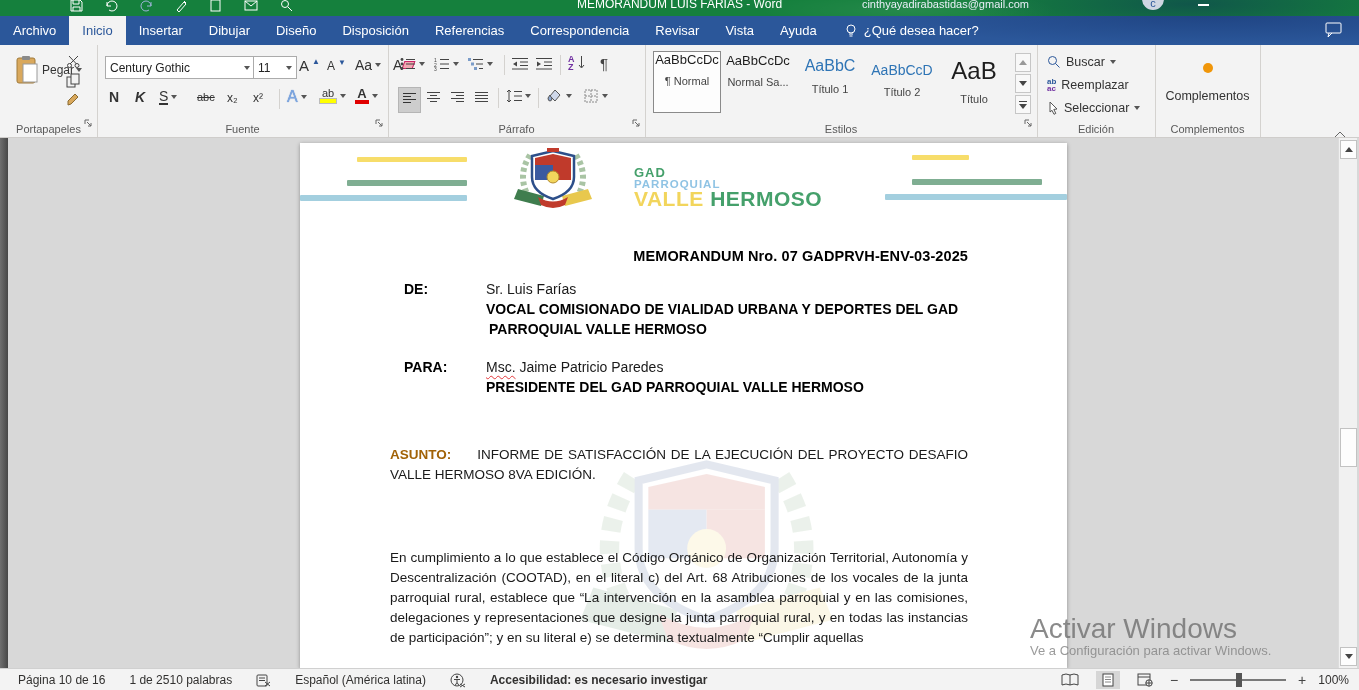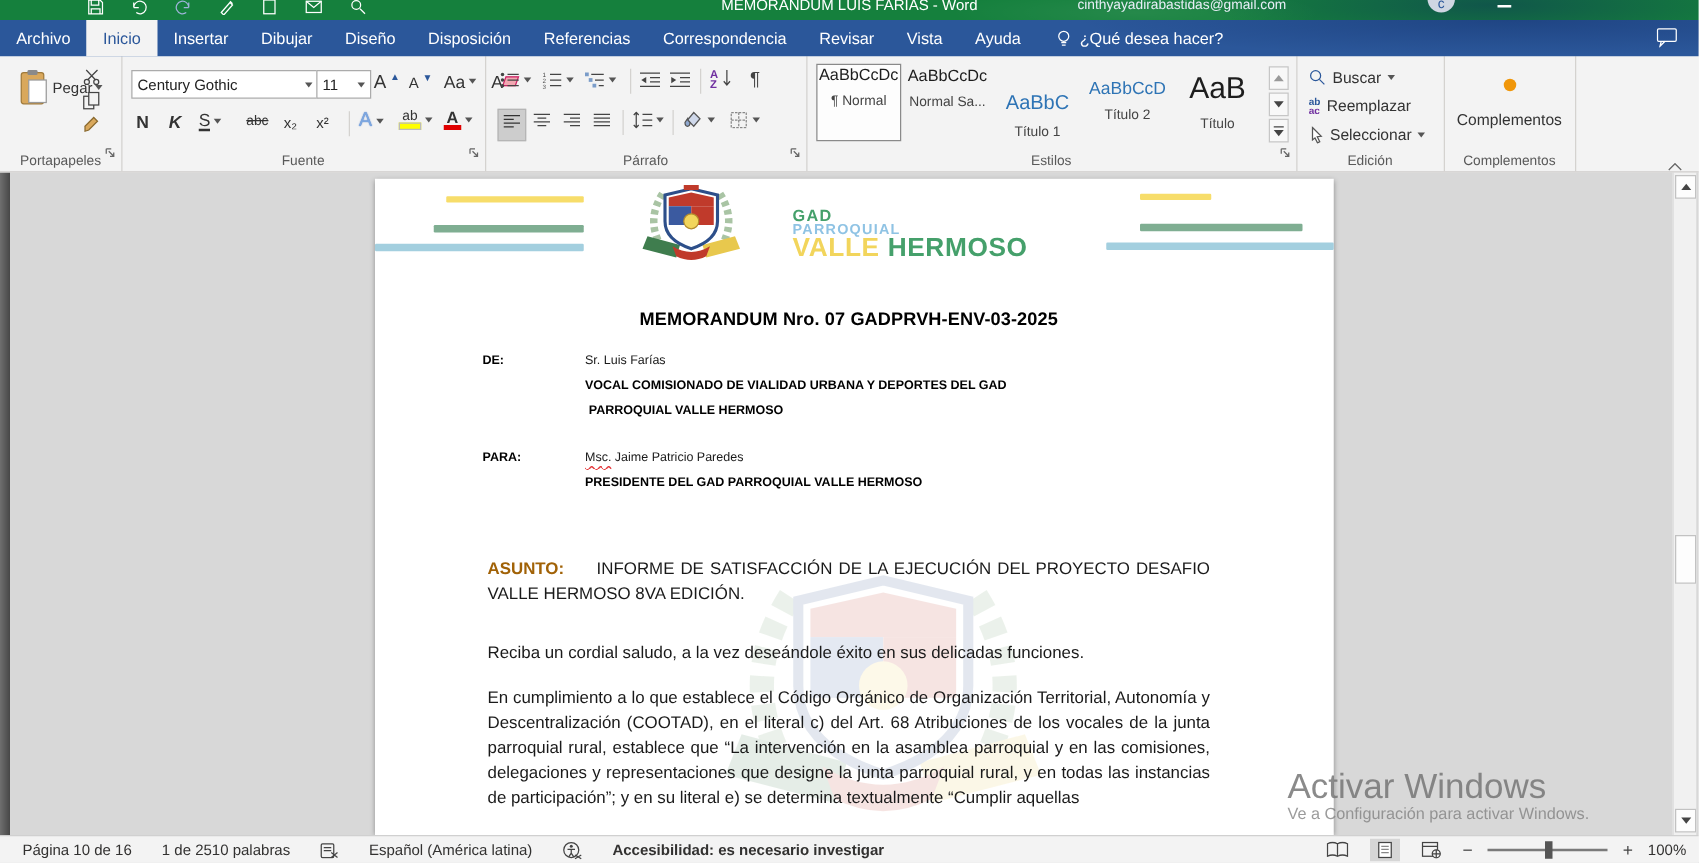--- a/index.html
+++ b/index.html
@@ -51,22 +51,22 @@
 
   
   .docarea{position:absolute;left:0;top:137px;width:1359px;height:531px;background:#d8d8d8;overflow:hidden}
   .leftstrip{position:absolute;left:0;top:0;width:8px;height:553px;background:linear-gradient(90deg,#6f6f6f,#474747);z-index:2}
   .page{position:absolute;left:300px;top:6px;width:767px;height:525px;background:#fff;box-shadow:0 1px 4px rgba(0,0,0,.35)}
   .hline{position:absolute;border-radius:1px}
   .logo-gad{position:absolute;left:334px;top:22px;font-size:13px;font-weight:bold;letter-spacing:1px;color:#45a06b}
   .logo-parr{position:absolute;left:334px;top:35px;font-size:11.5px;font-weight:bold;letter-spacing:1px;color:#8fc3e4}
   .logo-vh{position:absolute;left:334px;top:44px;font-size:21px;font-weight:bold;letter-spacing:.5px;white-space:nowrap}
   .logo-vh .v{color:#f2d55c}.logo-vh .h{color:#45a06b}
-  .doc-title{position:absolute;left:90px;top:105px;width:578px;text-align:center;font-size:14.5px;font-weight:bold;color:#000;letter-spacing:.1px}
-  .memo-row{position:absolute;left:86px;width:578px;display:flex;font-size:10px;line-height:20px;color:#1a1a1a}
+  .doc-title{position:absolute;left:90px;top:105px;width:578px;text-align:right;font-size:14.5px;font-weight:bold;color:#000;letter-spacing:.1px}
+  .memo-row{position:absolute;left:104px;width:578px;display:flex;font-size:14px;line-height:20px;color:#1a1a1a}
   .memo-row .lab{width:82px;font-weight:bold;flex:none;color:#000}
   .memo-row .val .b{font-weight:bold;color:#000}
   .asunto{position:absolute;left:90px;top:302px;width:578px;font-size:13.5px;line-height:20px;color:#1a1a1a;text-align:justify}
   .asunto .lab{font-weight:bold;color:#a16207}
   .asunto .gap{display:inline-block;width:26px}
   .bodyp{position:absolute;left:90px;width:578px;font-size:13.5px;line-height:20px;color:#1a1a1a}
   .just{text-align:justify}
   .sp-err{text-decoration:underline wavy #e4393c 1px;text-underline-offset:3px}
   .wm-crest{position:absolute;left:235px;top:292px;width:340px;height:240px;opacity:.13;pointer-events:none}
   .activar{position:absolute;left:1030px;top:480px;color:rgba(118,118,118,.85)}
@@ -388,21 +388,21 @@
   <div class="g" style="left:645px;width:392px">
     <div class="stylecard sel" style="left:8px">
       <div class="prev">AaBbCcDc</div>
       <div class="lbl">¶ Normal</div>
     </div>
     <div class="stylecard" style="left:80px">
       <div class="prev">AaBbCcDc</div>
       <div class="lbl">Normal Sa...</div>
     </div>
     <div class="stylecard h1" style="left:152px">
-      <div class="prev" style="font-size:16px;margin-top:21px">AaBbC</div>
+      <div class="prev" style="font-size:16px;margin-top:4px">AaBbC</div>
       <div class="lbl">Título 1</div>
     </div>
     <div class="stylecard h2" style="left:224px">
       <div class="prev" style="font-size:14px;margin-top:9px">AaBbCcD</div>
       <div class="lbl">Título 2</div>
     </div>
     <div class="stylecard big" style="left:296px">
       <div class="prev">AaB</div>
       <div class="lbl">Título</div>
     </div>
@@ -534,21 +534,20 @@
         <span class="sp-err">Msc.</span><span> Jaime Patricio Paredes</span><br>
         <span class="b">PRESIDENTE DEL GAD PARROQUIAL VALLE HERMOSO</span>
       </span>
     </div>
 
 
     <div class="asunto">
       <span class="lab">ASUNTO:</span><span class="gap"></span><span>INFORME DE SATISFACCIÓN DE LA EJECUCIÓN DEL PROYECTO DESAFIO VALLE HERMOSO 8VA EDICIÓN.</span>
     </div>
 
-    <div class="bodyp" style="top:369px">Reciba un cordial saludo, a la vez deseándole éxito en sus delicadas funciones.</div>
     <div class="bodyp just" style="top:405px">En cumplimiento a lo que establece el Código Orgánico de Organización Territorial, Autonomía y Descentralización (COOTAD), en el literal c) del Art. 68 Atribuciones de los vocales de la junta parroquial rural, establece que “La intervención en la asamblea parroquial y en las comisiones, delegaciones y representaciones que designe la junta parroquial rural, y en todas las instancias de participación”; y en su literal e) se determina textualmente “Cumplir aquellas</div>
   </div>
 
   <div class="activar">
     <div class="l1">Activar Windows</div>
     <div class="l2">Ve a Configuración para activar Windows.</div>
   </div>
 
   <div class="vsb">
     <div class="btn" style="top:3px">

